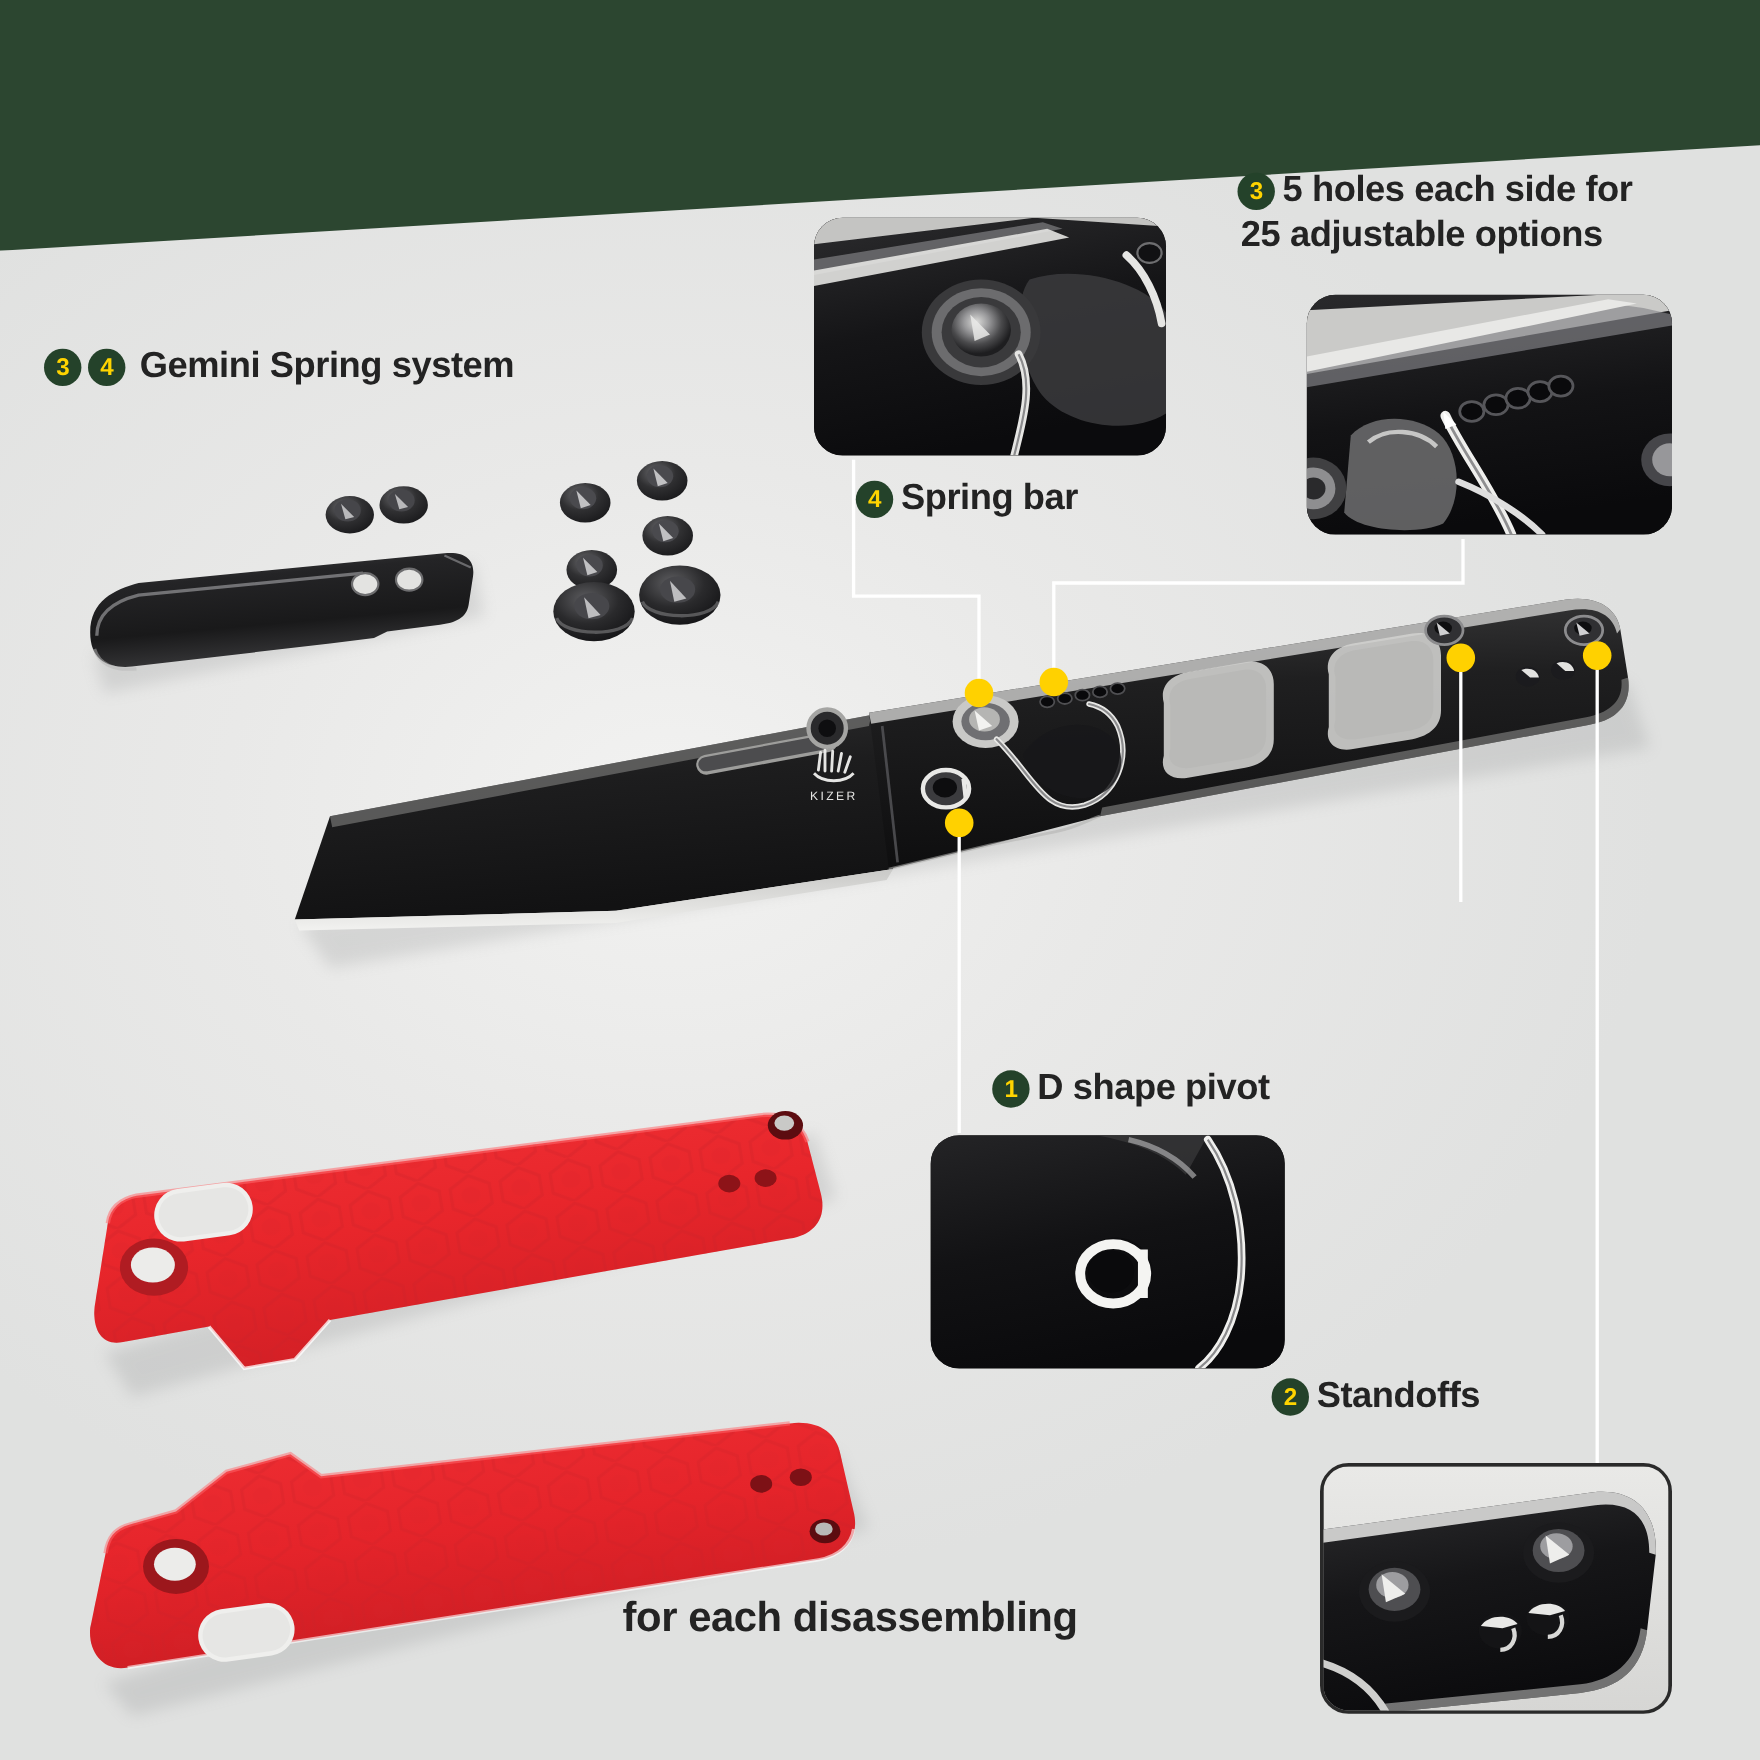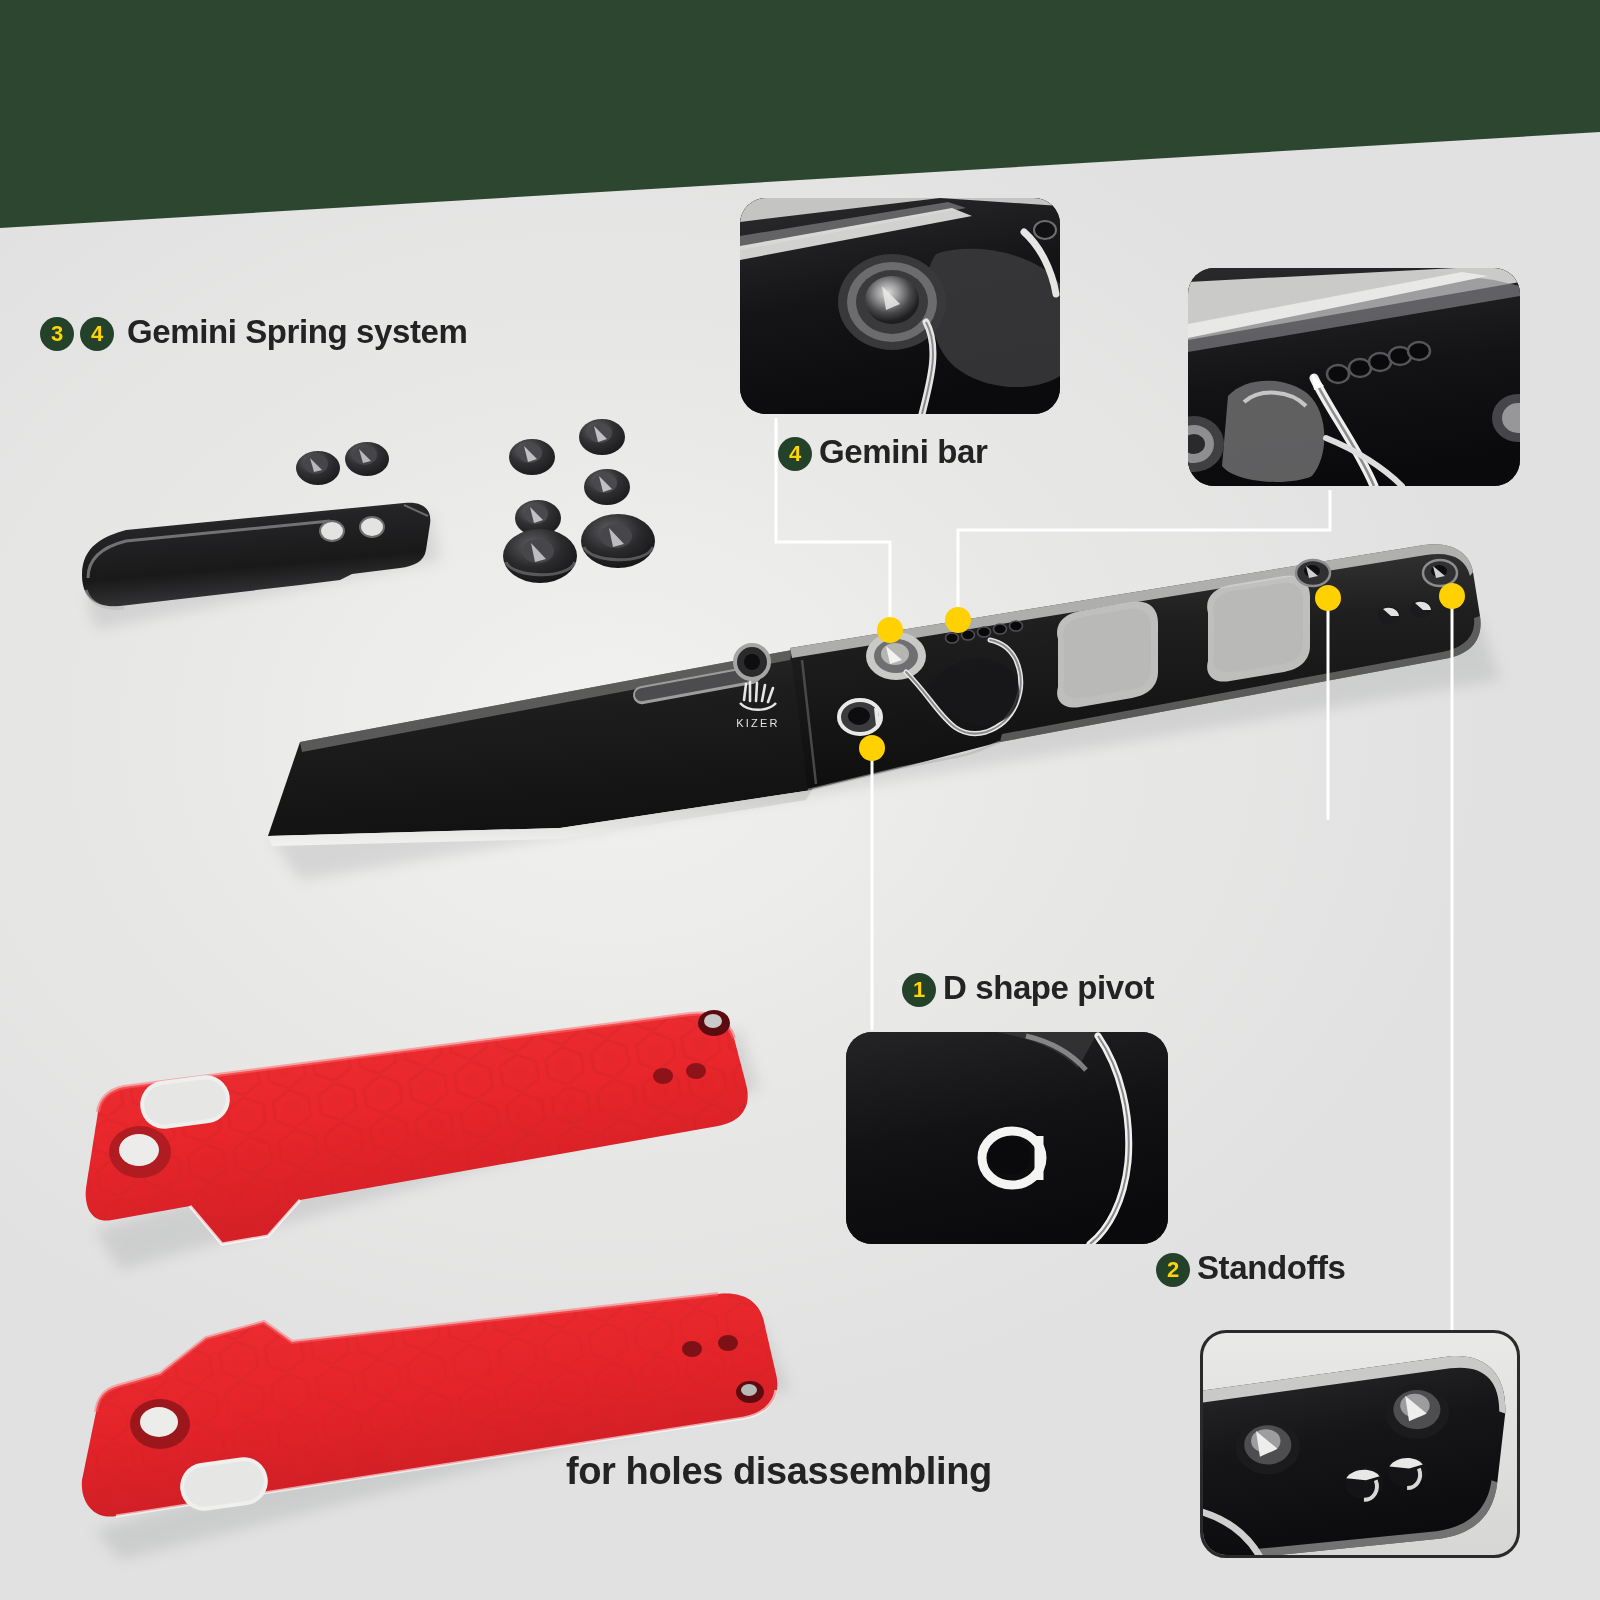--- a/index.html
+++ b/index.html
@@ -471,42 +471,48 @@
 
     <path class="lead" d="M 1452 596 L 1452 1330"></path>
 
     <circle class="dot" cx="890" cy="630" r="13"></circle>
     <circle class="dot" cx="958" cy="620" r="13"></circle>
     <circle class="dot" cx="872" cy="748" r="13"></circle>
     <circle class="dot" cx="1328" cy="598" r="13"></circle>
     <circle class="dot" cx="1452" cy="596" r="13"></circle>
   </svg>
 
+  <div class="label" style="left:1125px; top:152px; text-align:left;">
+    <span class="ln">
+      <span class="badge">3</span><span>5 holes each side for</span>
+    </span>
+    <span class="ln" style="padding-left:3px;">25 adjustable options</span>
+  </div>
 
   <div class="label" style="left:40px; top:312px;">
     <span class="ln">
       <span class="badge">3</span><span class="badge">4</span><span style="margin-left:6px;">Gemini Spring system</span>
     </span>
   </div>
 
   <div class="label" style="left:778px; top:432px;">
     <span class="ln">
-      <span class="badge">4</span><span>Gemini bar</span>
+      <span class="badge">4</span><span>Spring bar</span>
     </span>
   </div>
 
   <div class="label" style="left:902px; top:968px;">
     <span class="ln">
       <span class="badge">1</span><span>D shape pivot</span>
     </span>
   </div>
 
   <div class="label" style="left:1156px; top:1248px;">
     <span class="ln">
       <span class="badge">2</span><span>Standoffs</span>
     </span>
   </div>
 
   <div class="label" style="left:566px; top:1448px; font-size:38px; line-height:1.22;">
-    <span class="ln">for holes disassembling</span>
+    <span class="ln">for each disassembling</span>
   </div>
 
 </div>
 
 </body></html>

